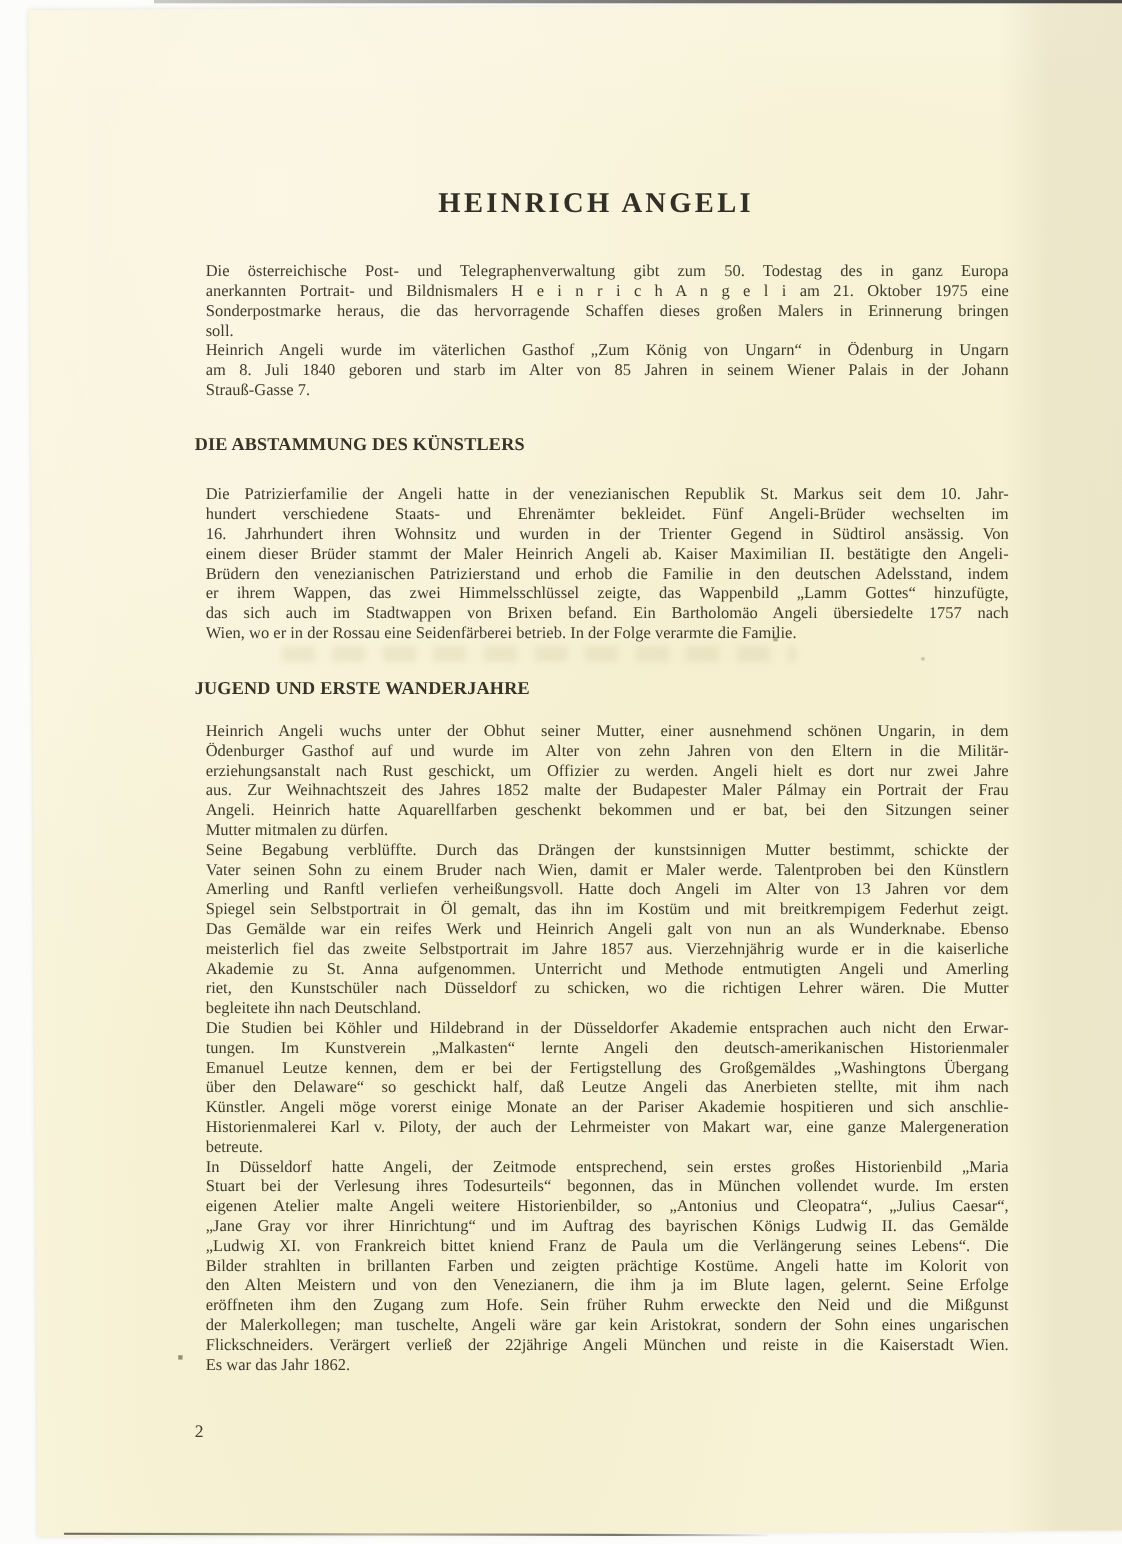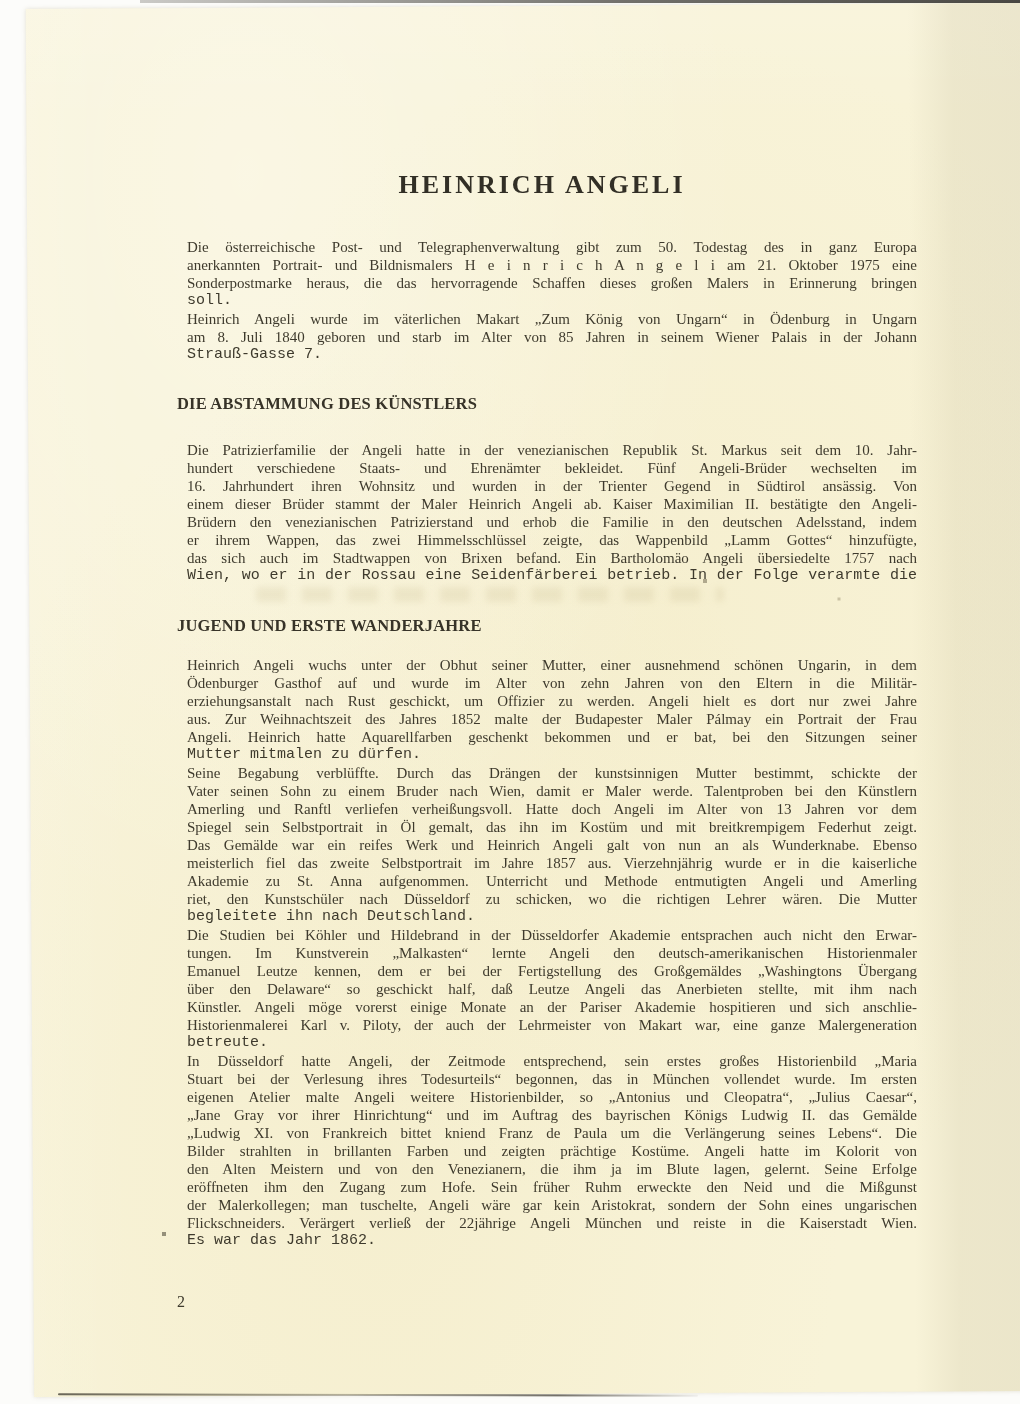--- a/index.html
+++ b/index.html
@@ -80,21 +80,20 @@
   .line{
     height:18px;line-height:18px;
     font-size:15px;
     text-align:justify;
     text-align-last:justify;
     overflow:hidden;
     white-space:normal;
   }
   .line.pend{
     text-align-last:left;
-    font-family:Liberation Mono, monospace;
   }
   .pagenum{
     position:absolute;top:1293px;left:0;
     font-size:16px;color:#3e3a2d;
   }
 </style>
 </head>
 <body>
 
 <div class="paper"></div>
@@ -104,21 +103,21 @@
 <div class="speckles"></div>
 
 <div class="textlayer">
   <div class="title">HEINRICH ANGELI</div>
 
   <div class="sec" style="top:238px">
       <div class="line">Die österreichische Post- und Telegraphenverwaltung gibt zum 50. Todestag des in ganz Europa</div>
       <div class="line">anerkannten Portrait- und Bildnismalers H e i n r i c h A n g e l i am 21. Oktober 1975 eine</div>
       <div class="line">Sonderpostmarke heraus, die das hervorragende Schaffen dieses großen Malers in Erinnerung bringen</div>
       <div class="line pend">soll.</div>
-      <div class="line">Heinrich Angeli wurde im väterlichen Makart „Zum König von Ungarn“ in Ödenburg in Ungarn</div>
+      <div class="line">Heinrich Angeli wurde im väterlichen Gasthof „Zum König von Ungarn“ in Ödenburg in Ungarn</div>
       <div class="line">am 8. Juli 1840 geboren und starb im Alter von 85 Jahren in seinem Wiener Palais in der Johann</div>
       <div class="line pend">Strauß-Gasse 7.</div>
     </div>
 
   <div class="heading" style="top:394px">DIE ABSTAMMUNG DES KÜNSTLERS</div>
   <div class="sec" style="top:441px">
       <div class="line">Die Patrizierfamilie der Angeli hatte in der venezianischen Republik St. Markus seit dem 10. Jahr-</div>
       <div class="line">hundert verschiedene Staats- und Ehrenämter bekleidet. Fünf Angeli-Brüder wechselten im</div>
       <div class="line">16. Jahrhundert ihren Wohnsitz und wurden in der Trienter Gegend in Südtirol ansässig. Von</div>
       <div class="line">einem dieser Brüder stammt der Maler Heinrich Angeli ab. Kaiser Maximilian II. bestätigte den Angeli-</div>

